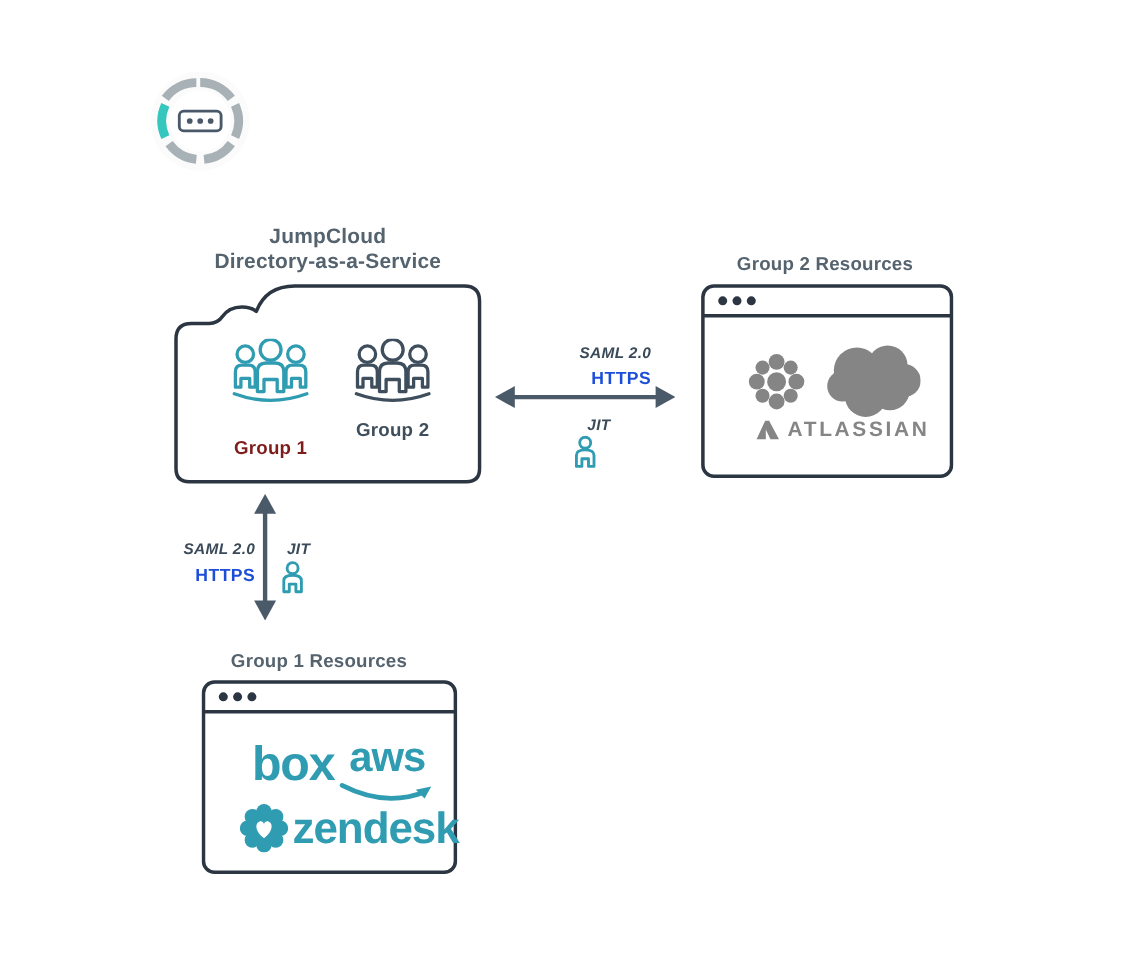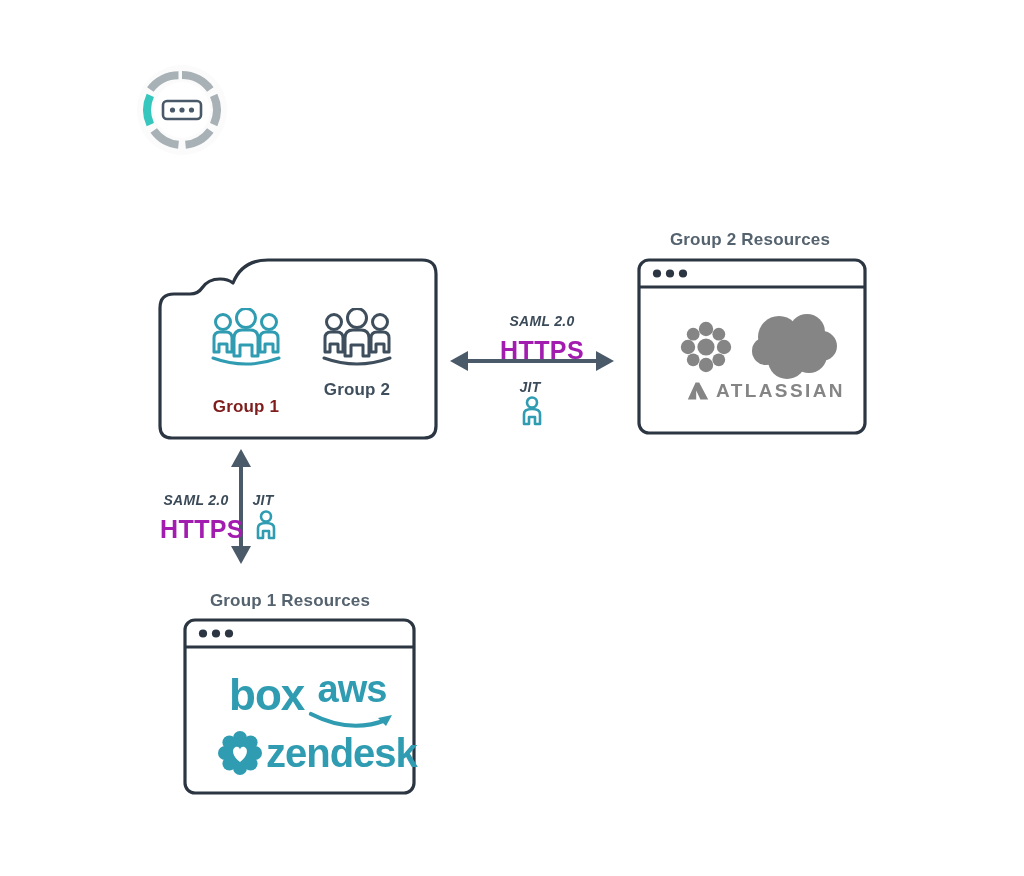--- a/index.html
+++ b/index.html
@@ -94,34 +94,34 @@
   #g2-title { left: 658px; top: 228px; width: 184px; }
   #g2-window { left: 637px; top: 258px; width: 230px; height: 137px; }
   #g1-title { left: 203px; top: 589px; width: 174px; }
   #g1-window { left: 183px; top: 618px; width: 233px; height: 177px; }
 
   .logo-abs { position: absolute; }
 
   
   .proto {
     position: absolute;
-    text-align: center;
+    text-align: right;
     white-space: nowrap;
   }
   .proto .saml {
     font-size: 14px;
     font-style: italic;
     font-weight: 700;
     color: #3b4a58;
     letter-spacing: 0.3px;
   }
   .proto .https {
-    font-size: 25px;
+    font-size: 16px;
     font-weight: 700;
-    color: #a21caf;
+    color: #1d4ed8;
     letter-spacing: 0.4px;
   }
   .proto .jit {
     font-size: 14px;
     font-style: italic;
     font-weight: 700;
     color: #3b4a58;
     letter-spacing: 0.3px;
   }
 
@@ -157,20 +157,24 @@
         <path d="M14.3 60.6 A35 35 0 0 1 14.3 31.4" fill="none" stroke="#35c6bd" stroke-width="8"></path>
         <circle cx="46" cy="46" r="28" fill="#ffffff"></circle>
         <rect x="27" y="37" width="38" height="18" rx="4" ry="4" fill="#ffffff" stroke="#49596a" stroke-width="2.6"></rect>
         <circle cx="36.5" cy="46" r="2.6" fill="#49596a"></circle>
         <circle cx="46" cy="46" r="2.6" fill="#49596a"></circle>
         <circle cx="55.5" cy="46" r="2.6" fill="#49596a"></circle>
       </svg>
     </div>
   </div>
 
+  <div class="cap" id="jc-title">
+    <span>JumpCloud</span><br>
+    <span>Directory-as-a-Service</span>
+  </div>
 
   <div id="jc-box">
     <svg width="280" height="182" viewBox="0 0 280 182" xmlns="http://www.w3.org/2000/svg">
       <path d="M2 168
                L2 50
                Q2 36 16 36
                L32 36
                Q40 36 44 30
                Q50 21 62 21
                Q70 21 75 25

